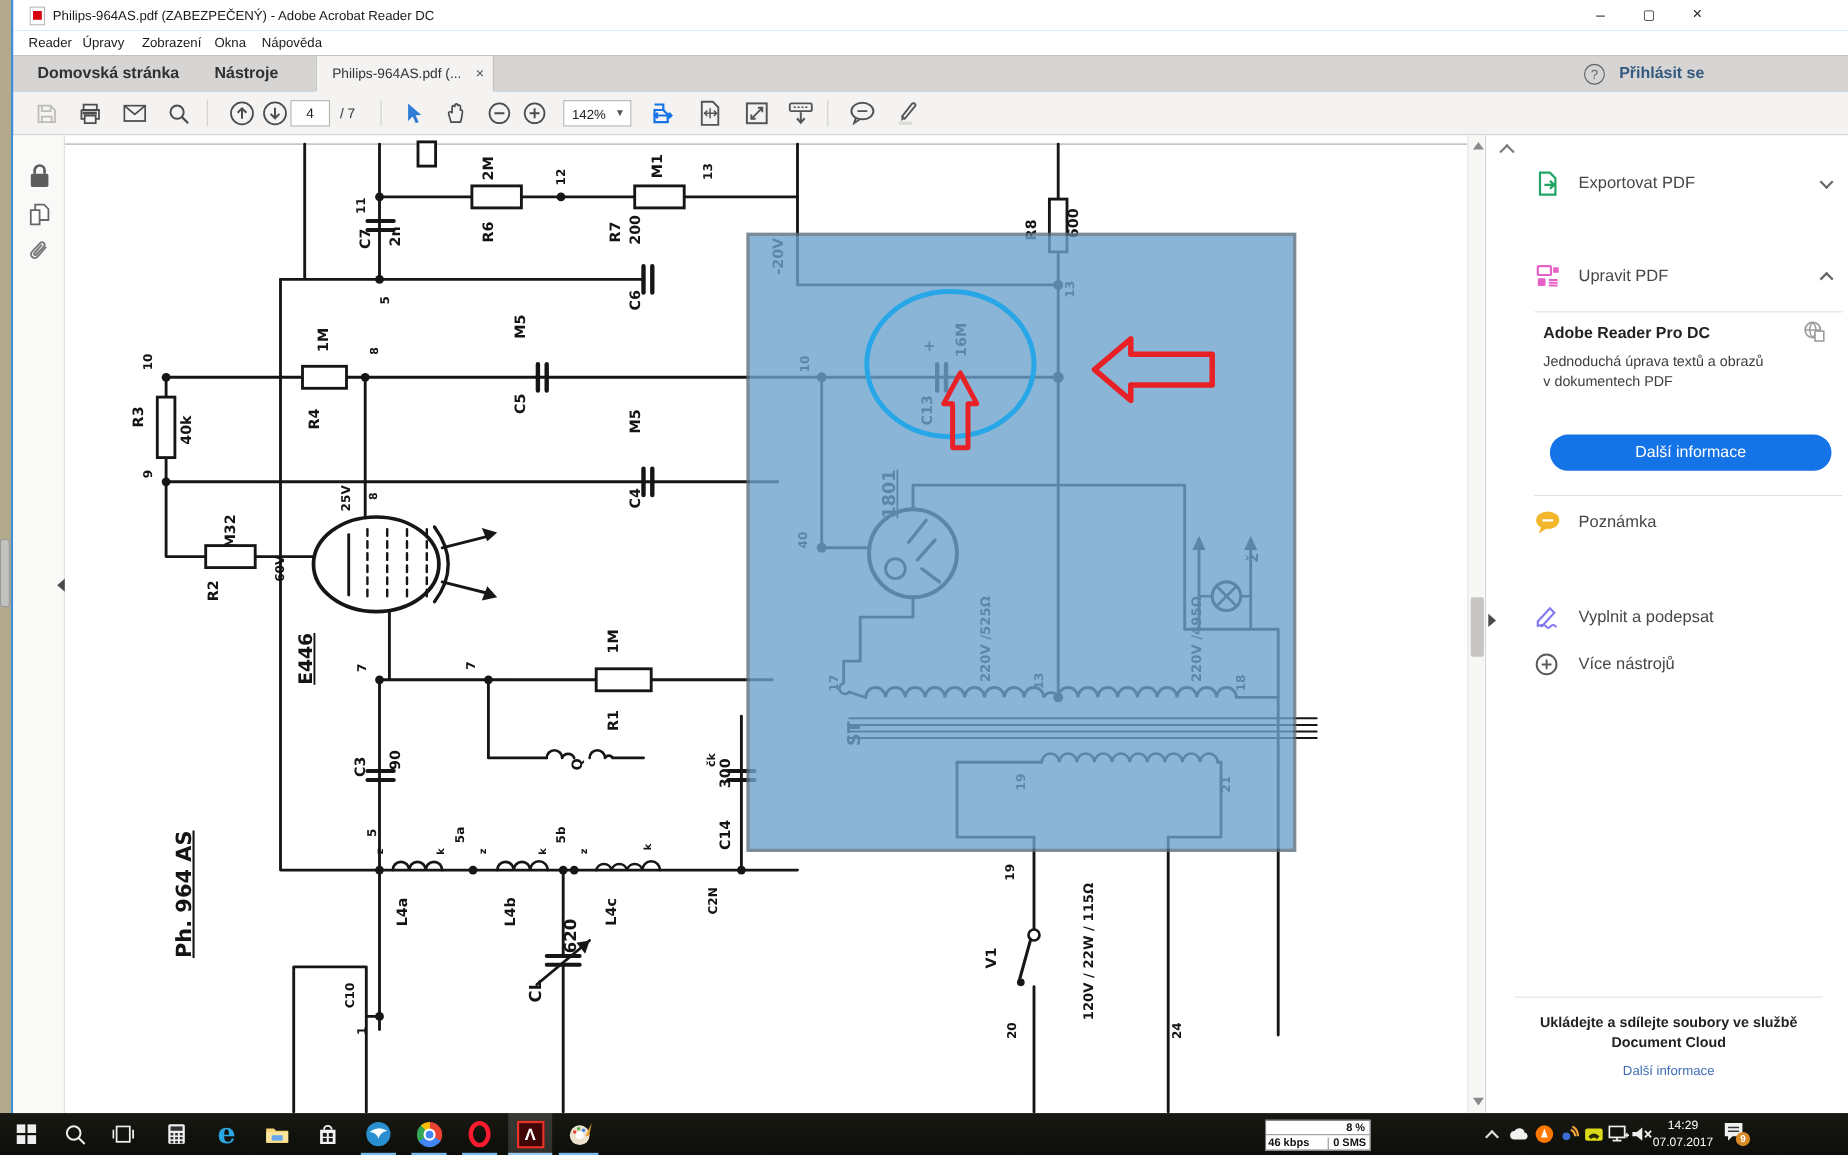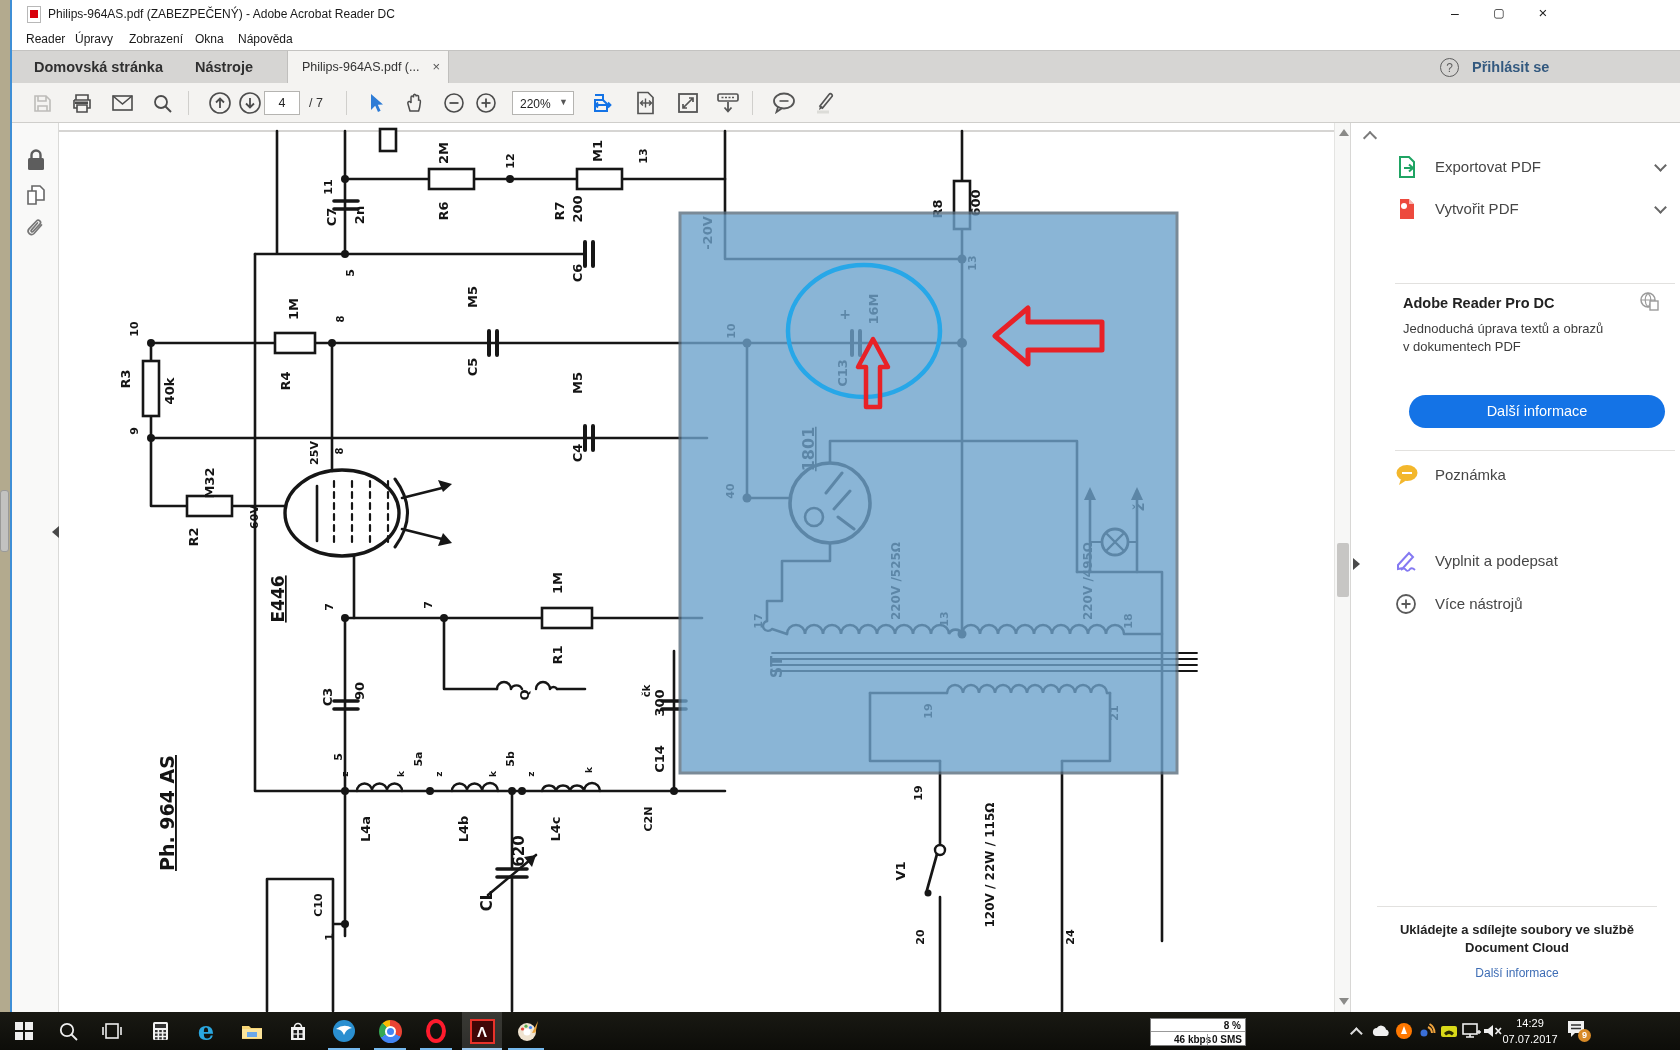--- a/index.html
+++ b/index.html
@@ -65,21 +65,21 @@
   .foot-line { width:332px; text-align:center; font-size:13px; font-weight:700; color:#222; }
   .foot-link { width:332px; text-align:center; font-size:12px; color:#3e6db5; }
 
   
   .taskbar { left:0; top:1012px; width:1680px; height:38px; background:linear-gradient(#191913,#0d0d09); }
   .tcell { top:0; width:40px; height:38px; display:flex; align-items:center; justify-content:center; }
   .underline { top:36px; height:2px; background:#76b9ed; }
   .acrobat-cell { background:rgba(255,255,255,0.14); }
   .tray-widget { left:1150px; top:6px; width:96px; height:28px; background:#fff; border:1px solid #7d7d7d; box-shadow:0 0 0 1px #fff inset; font-size:10px; font-weight:700; color:#111; }
   .tw-row1 { position:absolute; left:0; top:0; width:100%; height:13px; border-bottom:1px solid #999; text-align:right; padding-right:4px; line-height:13px; }
-  .tw-kbps { position:absolute; left:2px; top:15px;margin-left:21px; }
+  .tw-kbps { position:absolute; left:2px; top:15px; }
   .tw-sms { position:absolute; right:3px; top:15px; border-left:1px solid #999; padding-left:4px; }
   .clock { left:1500px; top:3px; width:60px; text-align:center; color:#fff; font-size:11px; line-height:16px; }
   .tray-ic { top:9px; width:20px; height:20px; display:flex; align-items:center; justify-content:center; color:#eee; }
   .badge { position:absolute; right:-5px; bottom:-3px; width:13px; height:13px; background:#d88a27; border-radius:50%; color:#fff; font-size:9px; text-align:center; line-height:13px; font-weight:700; }
   svg text { font-family:"DejaVu Sans", sans-serif; }
 </style>
 </head>
 <body>
 
 <div class="screen">
@@ -173,21 +173,21 @@
           </svg>
       </div>
       <div class="abs tbtn" style="left:458px">
         <svg width="22" height="22">
             <circle cx="11" cy="11" r="9" fill="none" stroke="#4c4c4c" stroke-width="1.6"></circle>
             <line x1="6.5" y1="11" x2="15.5" y2="11" stroke="#4c4c4c" stroke-width="1.8"></line>
             <line x1="11" y1="6.5" x2="11" y2="15.5" stroke="#4c4c4c" stroke-width="1.8"></line>
           </svg>
       </div>
       <div class="abs zoom-box">
-        <span class="zv">220%</span>
+        <span class="zv">142%</span>
         <span class="zc">▼</span>
       </div>
       <div class="abs tbtn" style="left:576px">
         <svg width="24" height="24">
             <path d="M3 4 h8 v5" fill="none" stroke="#1473e6" stroke-width="2"></path>
             <path d="M11 9 l4 4 v7 h-12 v-11 z" fill="none" stroke="#1473e6" stroke-width="2"></path>
             <path d="M4 14 h14 M6 11.5 L3.5 14 L6 16.5 M16 11.5 L18.5 14 L16 16.5" fill="none" stroke="#1473e6" stroke-width="1.8"></path>
           </svg>
       </div>
       <div class="abs tbtn" style="left:618px">
@@ -477,32 +477,33 @@
           <span class="ic">
             <svg width="24" height="24">
                 <path d="M5 2 h9 l5 5 v15 h-14 z" fill="none" stroke="#1fa463" stroke-width="2"></path>
                 <path d="M9 13 h8 M14 9.5 L18 13 L14 16.5" fill="none" stroke="#1fa463" stroke-width="2"></path>
               </svg>
           </span>
           <span class="lb">Exportovat PDF</span>
           <span class="chev down"></span>
         </div>
 
-        <div class="abs prow" style="top:74px">
+
+        <div class="abs prow" style="top:116px">
           <span class="ic">
             <svg width="24" height="24">
-                <path d="M5 2 h9 l5 5 v15 h-14 z" fill="#ed4a3e"></path>
-                <path d="M14 2 v5 h5" fill="#fff" opacity="0.6"></path>
-                <circle cx="9" cy="9" r="3" fill="#fff"></circle>
+                <rect x="3" y="3" width="12" height="8" rx="1" fill="none" stroke="#e561c7" stroke-width="2"></rect>
+                <rect x="3" y="14" width="7" height="7" rx="1" fill="#e561c7"></rect>
+                <path d="M13 15.5 h8 M13 18 h8 M13 20.5 h8" stroke="#e561c7" stroke-width="1.8"></path>
+                <rect x="17" y="4" width="5" height="5" fill="#e561c7"></rect>
               </svg>
           </span>
-          <span class="lb">Vytvořit PDF</span>
-          <span class="chev down"></span>
-        </div>
-
+          <span class="lb">Upravit PDF</span>
+          <span class="chev up"></span>
+        </div>
 
         <div class="abs pdivider" style="top:160px"></div>
 
         <div class="abs promo-title">Adobe Reader Pro DC</div>
         <div class="abs promo-ic">
           <svg width="20" height="20">
               <circle cx="9" cy="9" r="7" fill="none" stroke="#9b9b9b" stroke-width="1.5"></circle>
               <path d="M2 9 h14 M9 2 a10 10 0 0 1 0 14 M9 2 a10 10 0 0 0 0 14" fill="none" stroke="#9b9b9b" stroke-width="1.2"></path>
               <rect x="11" y="10" width="8" height="9" fill="#fff" stroke="#9b9b9b" stroke-width="1.4"></rect>
             </svg>

